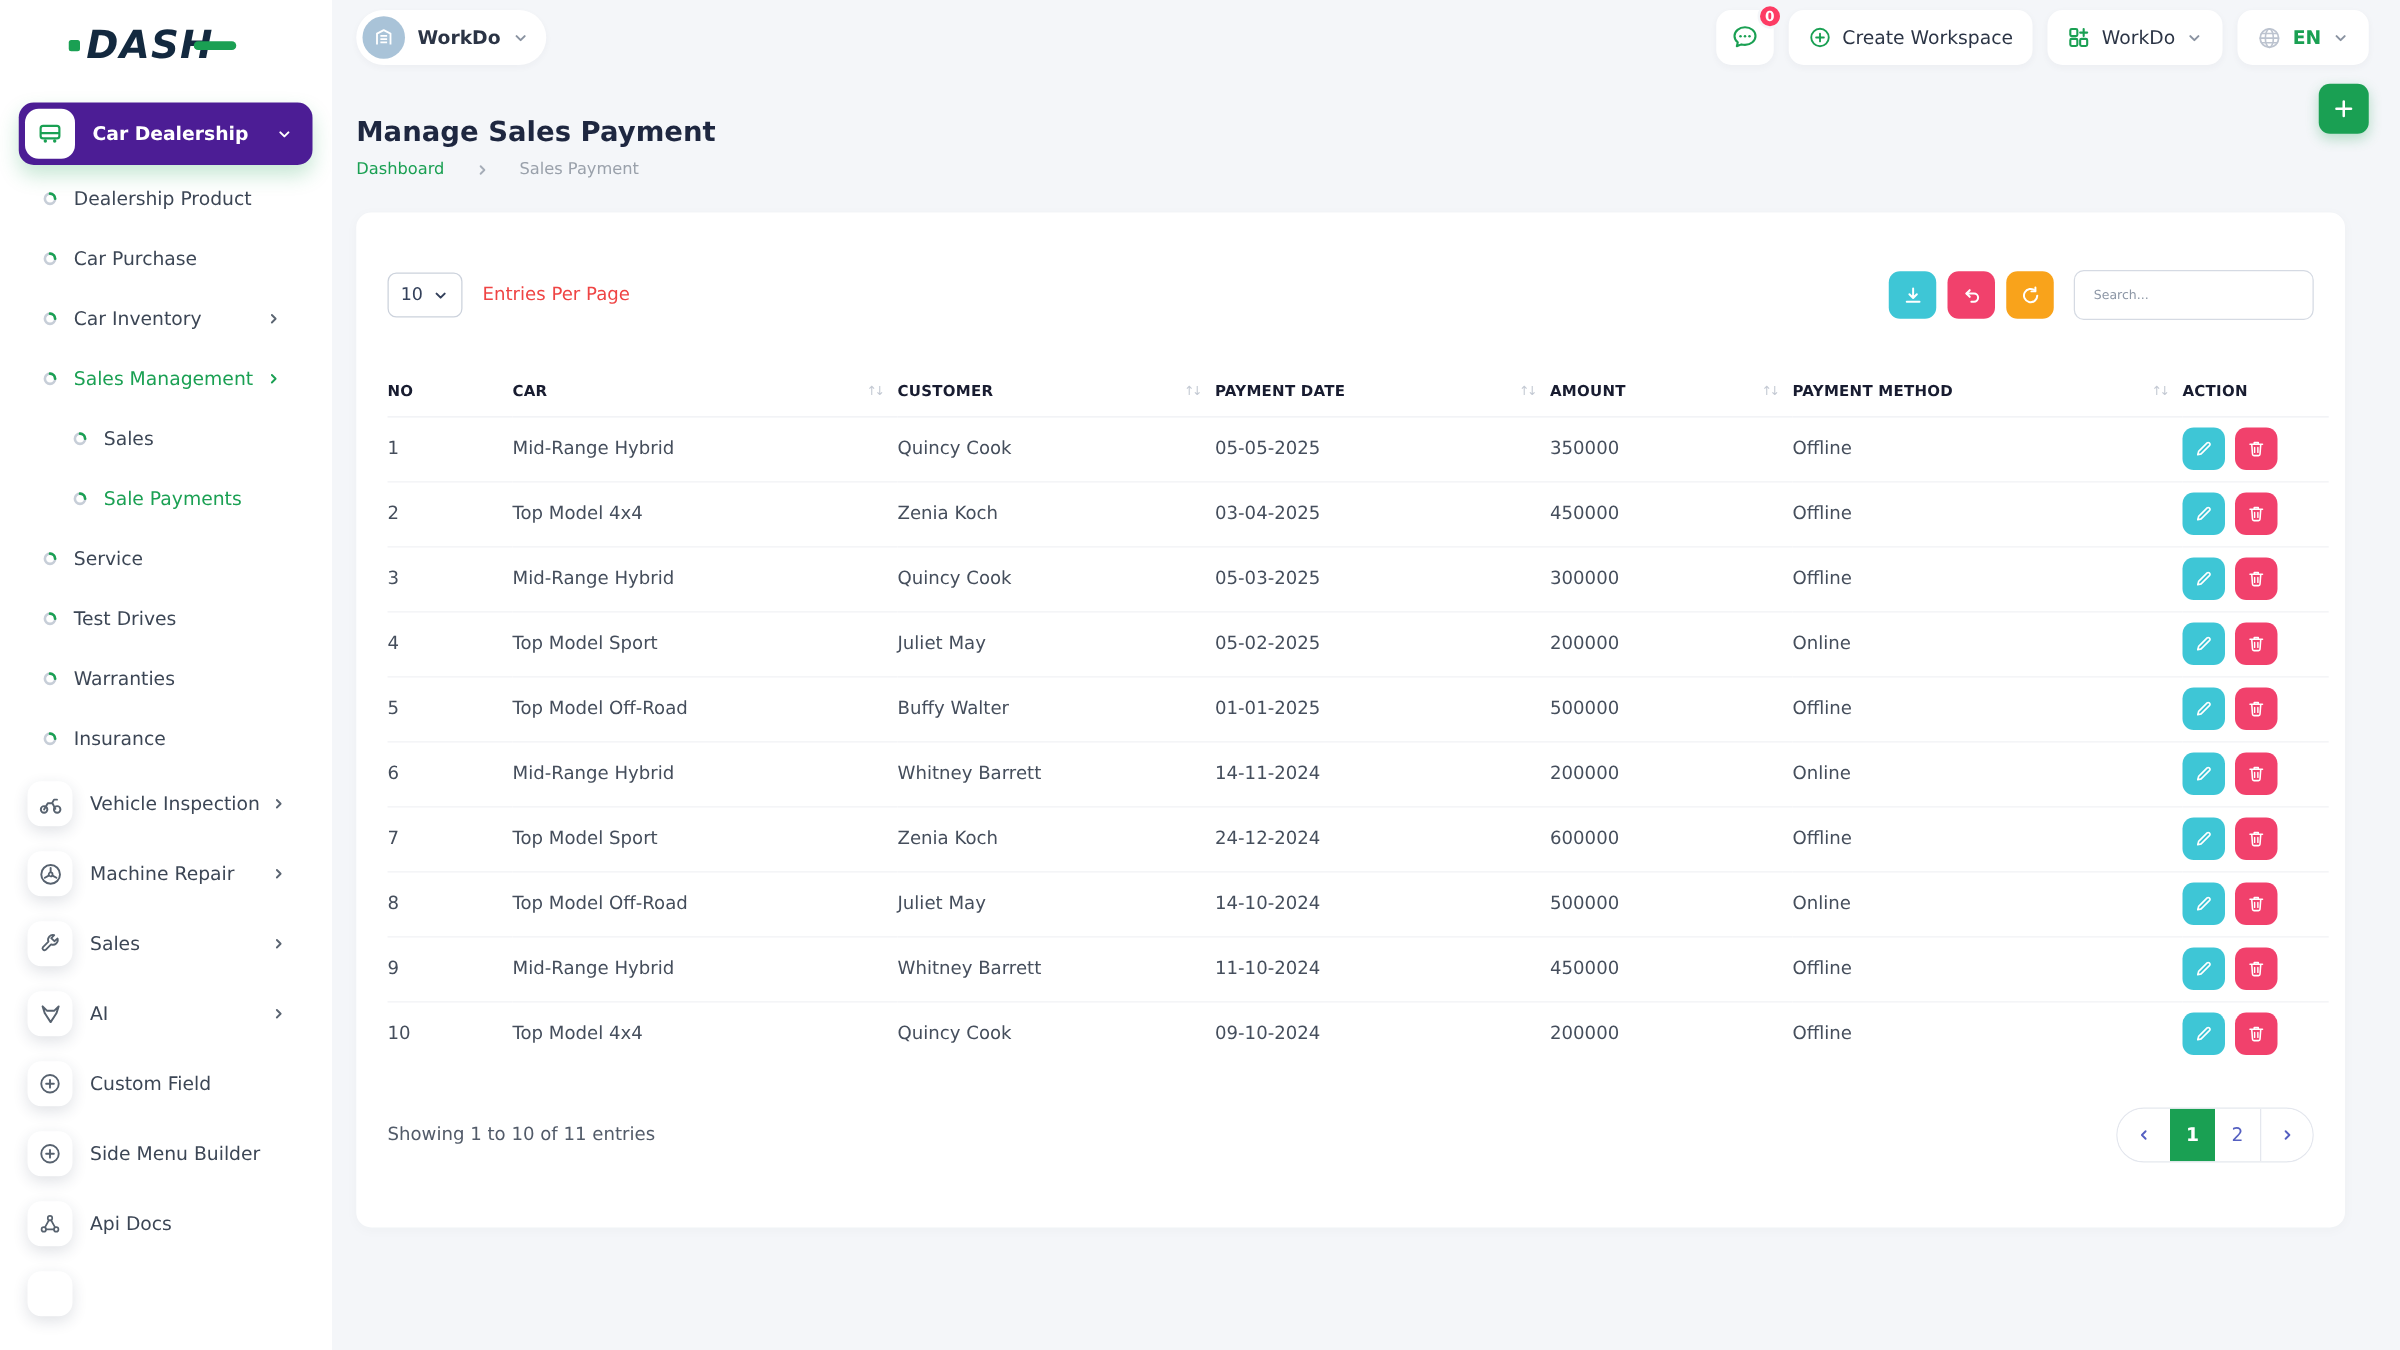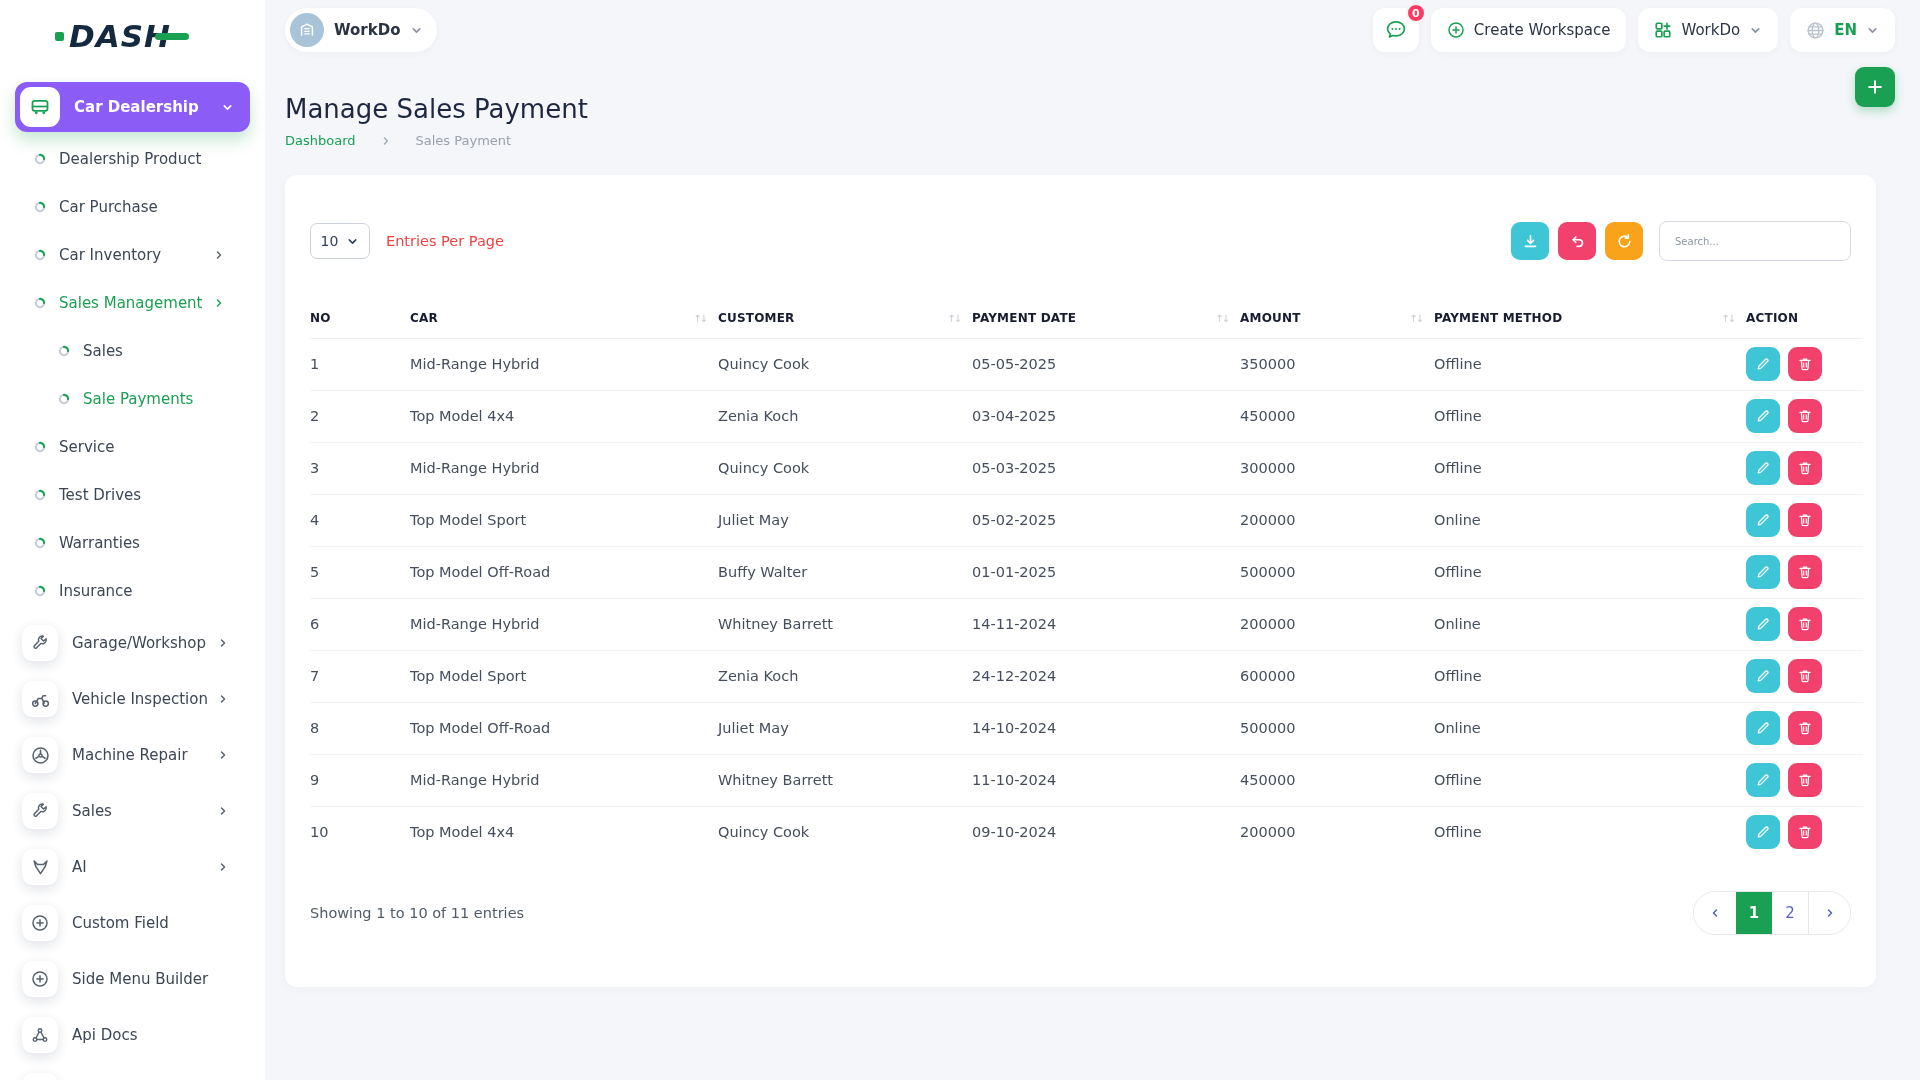--- a/index.html
+++ b/index.html
@@ -5,21 +5,21 @@
   *{margin:0;padding:0;box-sizing:border-box;}
   html,body{width:1920px;height:1080px;overflow:hidden;}
   body{font-family:"DejaVu Sans","Liberation Sans",sans-serif;background:#f4f6f9;color:#2b3445;}
 
   
   .sidebar{position:fixed;left:0;top:0;width:265px;height:1080px;background:#fff;z-index:5;overflow:hidden;}
   .logo{display:flex;align-items:center;margin:16px 0 0 55px;height:40px;position:relative;}
   .logo-dot{width:9px;height:9px;background:#1aa053;border-radius:2px;margin-right:5px;}
   .logo-text{font-weight:800;font-style:italic;font-size:31px;color:#13293f;letter-spacing:1px;line-height:1;}
   .logo-bar{width:34px;height:7px;background:#1aa053;border-radius:4px;margin-left:-16px;position:relative;z-index:2;}
-  .active-pill{margin:26px 15px 0 15px;height:50px;background:#8b5cf6;border-radius:12px;display:flex;align-items:center;padding:0 16px 0 5px;box-shadow:0 8px 16px rgba(26,160,83,.25);cursor:pointer;}
+  .active-pill{margin:26px 15px 0 15px;height:50px;background:#4c1d95;border-radius:12px;display:flex;align-items:center;padding:0 16px 0 5px;box-shadow:0 8px 16px rgba(26,160,83,.25);cursor:pointer;}
   .active-pill .abox{width:40px;height:40px;border-radius:11px;background:#fff;color:#1aa053;display:flex;align-items:center;justify-content:center;margin-right:14px;flex:none;}
   .active-pill .albl{color:#fff;font-weight:700;font-size:15px;}
   .active-pill .achev{margin-left:auto;color:#fff;display:flex;}
   .menu{margin-top:3px;}
   .menu-item{display:flex;align-items:center;height:48px;padding:0 40px 0 34px;cursor:pointer;color:#3c4655;font-size:15px;}
   .menu-item .bullet{width:12px;height:12px;margin-right:13px;flex:none;display:flex;}
   .menu-item.sub{padding-left:58px;}
   .menu-item.green{color:#1aa053;}
   .menu-item .chev{margin-left:auto;color:#5b6572;display:flex;}
   .menu-item.green .chev{color:#1aa053;}
@@ -37,21 +37,21 @@
   .hbtn{background:#fff;border-radius:12px;height:44px;display:flex;align-items:center;padding:0 16px;gap:9px;cursor:pointer;font-size:15px;color:#2b3445;box-shadow:0 2px 6px rgba(40,50,70,.04);}
   .hbtn .grn{color:#1aa053;}
   .chat-btn{width:46px;justify-content:center;padding:0;position:relative;color:#1aa053;}
   .badge{position:absolute;top:-5px;right:-7px;min-width:20px;height:20px;border-radius:10px;background:#fd3c64;color:#fff;font-size:11px;font-weight:700;display:flex;align-items:center;justify-content:center;border:2px solid #f4f6f9;}
   .chev-sm{color:#8a93a1;display:flex;}
   .en-label{color:#1aa053;font-weight:600;}
   .globe{color:#bcc3cf;display:flex;}
 
   
   .page-head{padding:36px 25px 0 20px;position:relative;}
-  .page-title{font-size:26px;font-weight:400;color:#1e2740;}
+  .page-title{font-size:22px;font-weight:700;color:#1e2740;}
   .breadcrumb{display:flex;align-items:center;gap:24px;margin-top:9px;font-size:13px;}
   .breadcrumb .root{color:#1aa053;cursor:pointer;}
   .breadcrumb .sep{color:#a6adb8;font-size:12px;display:flex;}
   .breadcrumb .curr{color:#9aa1ab;}
   .add-btn{position:absolute;right:25px;top:9px;width:40px;height:40px;border-radius:9px;background:#1aa053;border:none;display:flex;align-items:center;justify-content:center;cursor:pointer;box-shadow:0 4px 10px rgba(26,160,83,.3);}
 
   
   .card{margin:27px 44px 0 20px;background:#fff;border-radius:12px;height:812px;padding:26px 25px 0 25px;box-shadow:0 2px 10px rgba(40,50,70,.03);}
   .toolbar{margin-top:20px;display:flex;align-items:center;}
   .entries-select{width:60px;height:36px;border:1px solid #ccd2dc;border-radius:7px;display:flex;align-items:center;justify-content:center;gap:8px;font-size:14px;color:#33405a;cursor:pointer;background:#fff;}
@@ -206,33 +206,20 @@
         <span class="menu-label">Warranties</span>
       </div>
       <div class="menu-item">
         <span class="bullet icn">
           <svg width="12" height="12" viewBox="0 0 12 12">
             <circle cx="6" cy="6" r="4.1" fill="none" stroke="#c7ced8" stroke-width="2.1"></circle>
             <path d="M6 1.9 A4.1 4.1 0 0 1 10.1 6" fill="none" stroke="#1aa053" stroke-width="2.1" stroke-linecap="round"></path>
           </svg>
         </span>
         <span class="menu-label">Insurance</span>
-      </div>
-      <div class="menu-item iconbox-row">
-        <span class="iconbox">
-          <svg width="18" height="18" viewBox="0 0 16 16">
-            <path d="M13.4 4.3a3.4 3.4 0 0 1-4.6 4.1l-3.9 3.9a1.35 1.35 0 0 1-1.9-1.9l3.9-3.9a3.4 3.4 0 0 1 4.1-4.6L8.9 4l2.2 2.2 2.3-1.9z" fill="none" stroke="currentColor" stroke-linecap="round" stroke-linejoin="round" stroke-width="1.3"></path>
-          </svg>
-        </span>
-        <span class="menu-label">Garage/Workshop</span>
-        <span class="chev icn">
-          <svg width="12" height="12" viewBox="0 0 16 16">
-            <path d="M6 4l4 4-4 4" fill="none" stroke="currentColor" stroke-linecap="round" stroke-linejoin="round" stroke-width="2"></path>
-          </svg>
-        </span>
       </div>
       <div class="menu-item iconbox-row">
         <span class="iconbox">
           <svg width="19" height="19" viewBox="0 0 16 16">
             <circle cx="3.6" cy="11.4" r="2.2" fill="none" stroke="currentColor" stroke-linecap="round" stroke-linejoin="round" stroke-width="1.3"></circle>
             <circle cx="12.4" cy="11.4" r="2.2" fill="none" stroke="currentColor" stroke-linecap="round" stroke-linejoin="round" stroke-width="1.3"></circle>
             <path d="M3.6 11.4l2.5-4.2h3.1l2 3.8M8.9 7.2l1.4-2.4h2" fill="none" stroke="currentColor" stroke-linecap="round" stroke-linejoin="round" stroke-width="1.3"></path>
           </svg>
         </span>
         <span class="menu-label">Vehicle Inspection</span>

